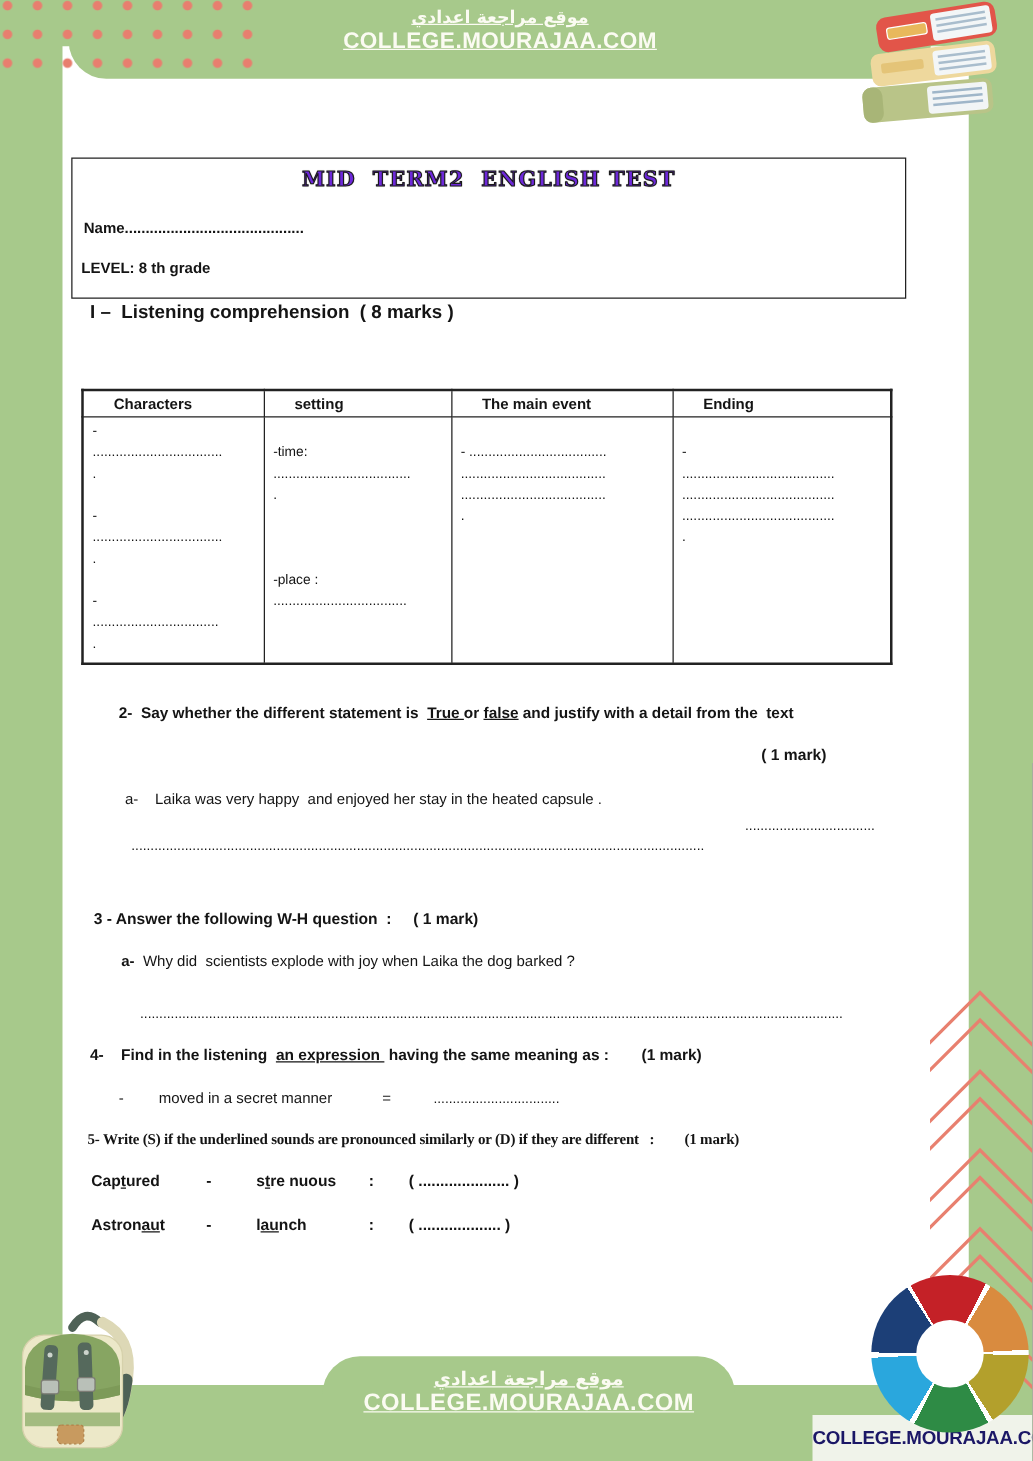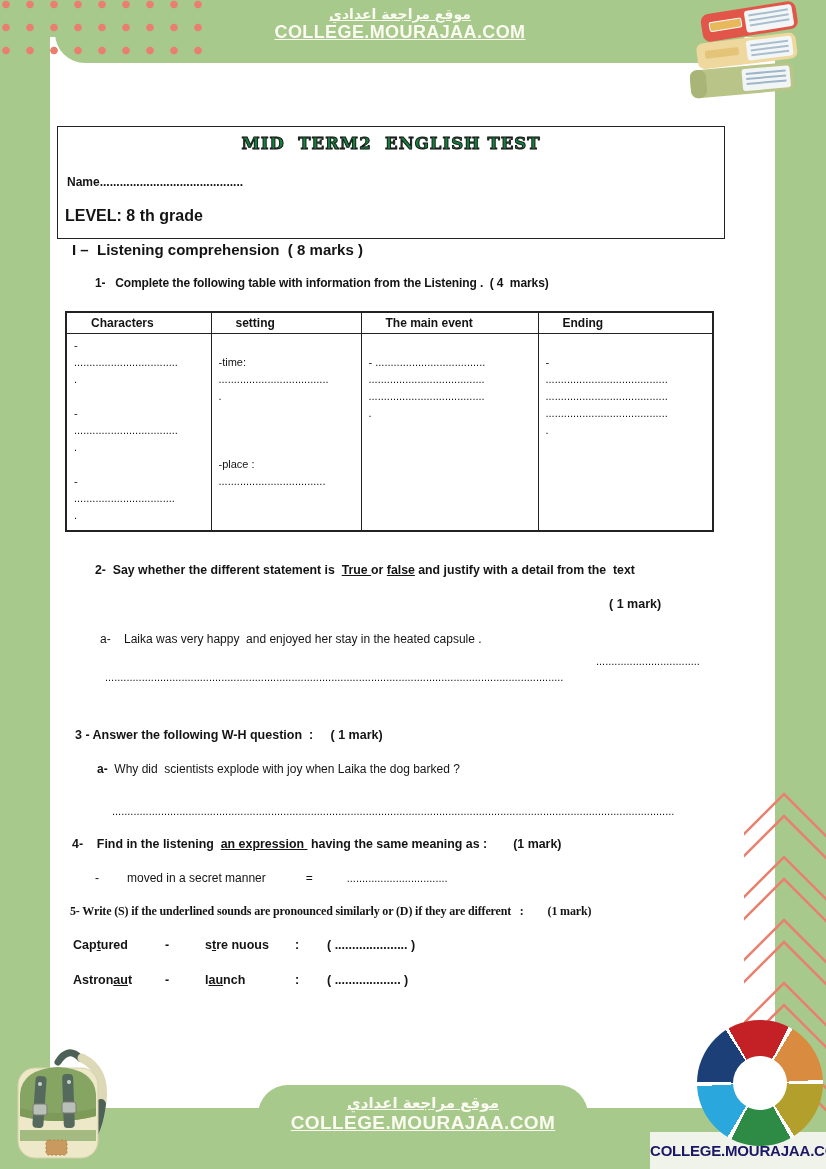--- a/index.html
+++ b/index.html
@@ -27,23 +27,23 @@
   .banner-bottom .domain{font-size:19px;font-weight:700;color:#fbfbf2;text-decoration:underline;letter-spacing:.4px;}
 
   .dots-pattern{position:absolute;left:0;top:0;width:208px;height:60px;z-index:3;
     background-image:radial-gradient(circle,#e87f6f 3.4px,rgba(0,0,0,0) 4.2px);
     background-size:24px 23px;background-position:-6px -7px;}
 
   .title-box{position:absolute;left:57px;top:126px;width:666px;height:111px;background:#fff;
              border:1.6px solid #222;z-index:2;}
   .test-title{position:absolute;left:0;top:7px;width:100%;text-align:center;
               font-family:"DejaVu Serif",serif;font-weight:700;font-size:16.5px;letter-spacing:1px;
-              color:#15803d;-webkit-text-stroke:0.9px #1a1a1a;text-shadow:0 0 1px #1a1a1a;}
+              color:#6d28d9;-webkit-text-stroke:0.9px #1a1a1a;text-shadow:0 0 1px #1a1a1a;}
   .name-line{position:absolute;left:9px;top:48px;font-size:12px;font-weight:700;}
-  .level-line{position:absolute;left:7px;top:80px;font-size:16px;font-weight:700;}
+  .level-line{position:absolute;left:7px;top:80px;font-size:12px;font-weight:700;}
 
   .section-heading{left:72px;top:241px;font-size:15px;font-weight:700;z-index:2;}
   .q1-line{left:95px;top:276px;font-size:12px;font-weight:700;letter-spacing:-.1px;z-index:2;}
 
   table.listening{position:absolute;left:65px;top:311px;width:647px;border-collapse:collapse;
                   table-layout:fixed;z-index:2;background:#fff;border:2px solid #222;}
   table.listening th{border:1.2px solid #222;font-size:12px;font-weight:700;text-align:left;
                      padding:2px 0 2px 24px;height:16px;white-space:pre;overflow:hidden;}
   table.listening td{border:1.2px solid #222;vertical-align:top;font-size:11px;line-height:17px;
                      padding:3px 0 0 7px;height:193px;white-space:pre;overflow:hidden;}
@@ -127,21 +127,20 @@
     </g>
   </svg>
 
   <div class="title-box">
     <div class="test-title pre">MID  TERM2  ENGLISH TEST</div>
     <div class="name-line pre">Name...........................................</div>
     <div class="level-line pre">LEVEL: 8 th grade</div>
   </div>
 
   <div class="abs section-heading pre">I –  Listening comprehension  ( 8 marks )</div>
-  <div class="abs q1-line pre">1-   Complete the following table with information from the Listening .  ( 4  marks)</div>
 
   <table class="listening">
     <colgroup>
         <col style="width:145px">
         <col style="width:150px">
         <col style="width:177px">
         <col style="width:175px">
       </colgroup>
     <tbody>
         <tr>

